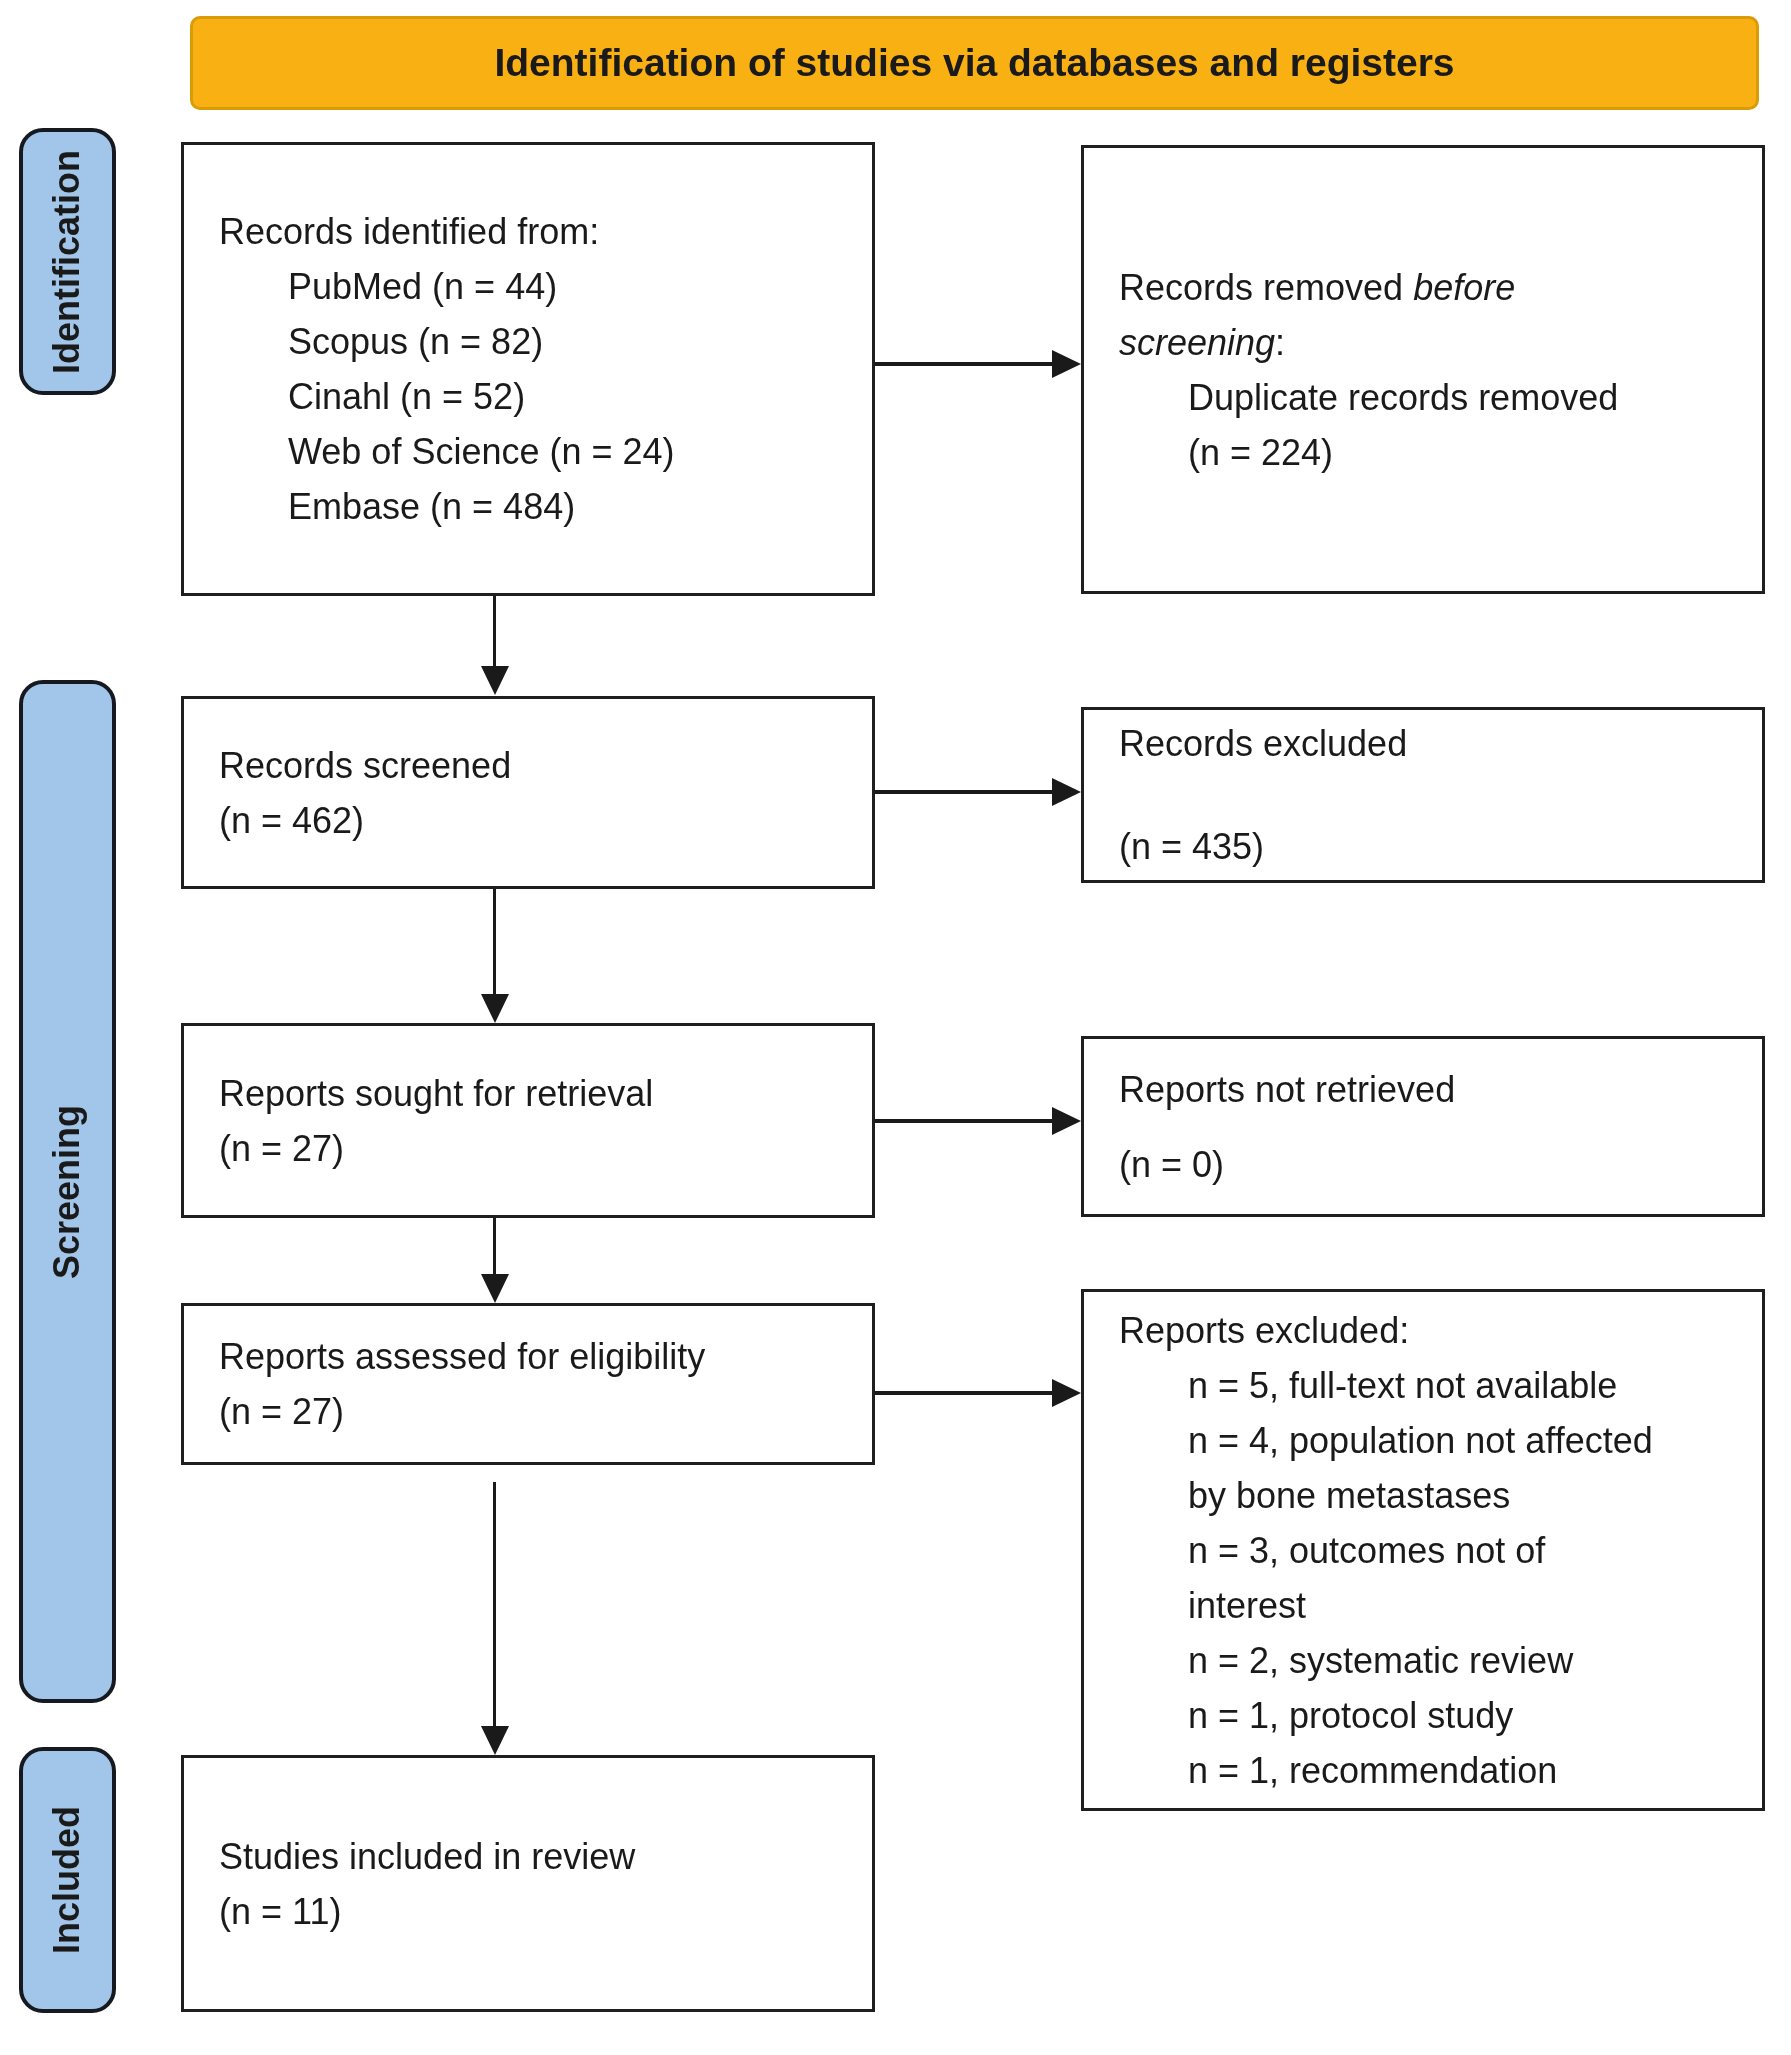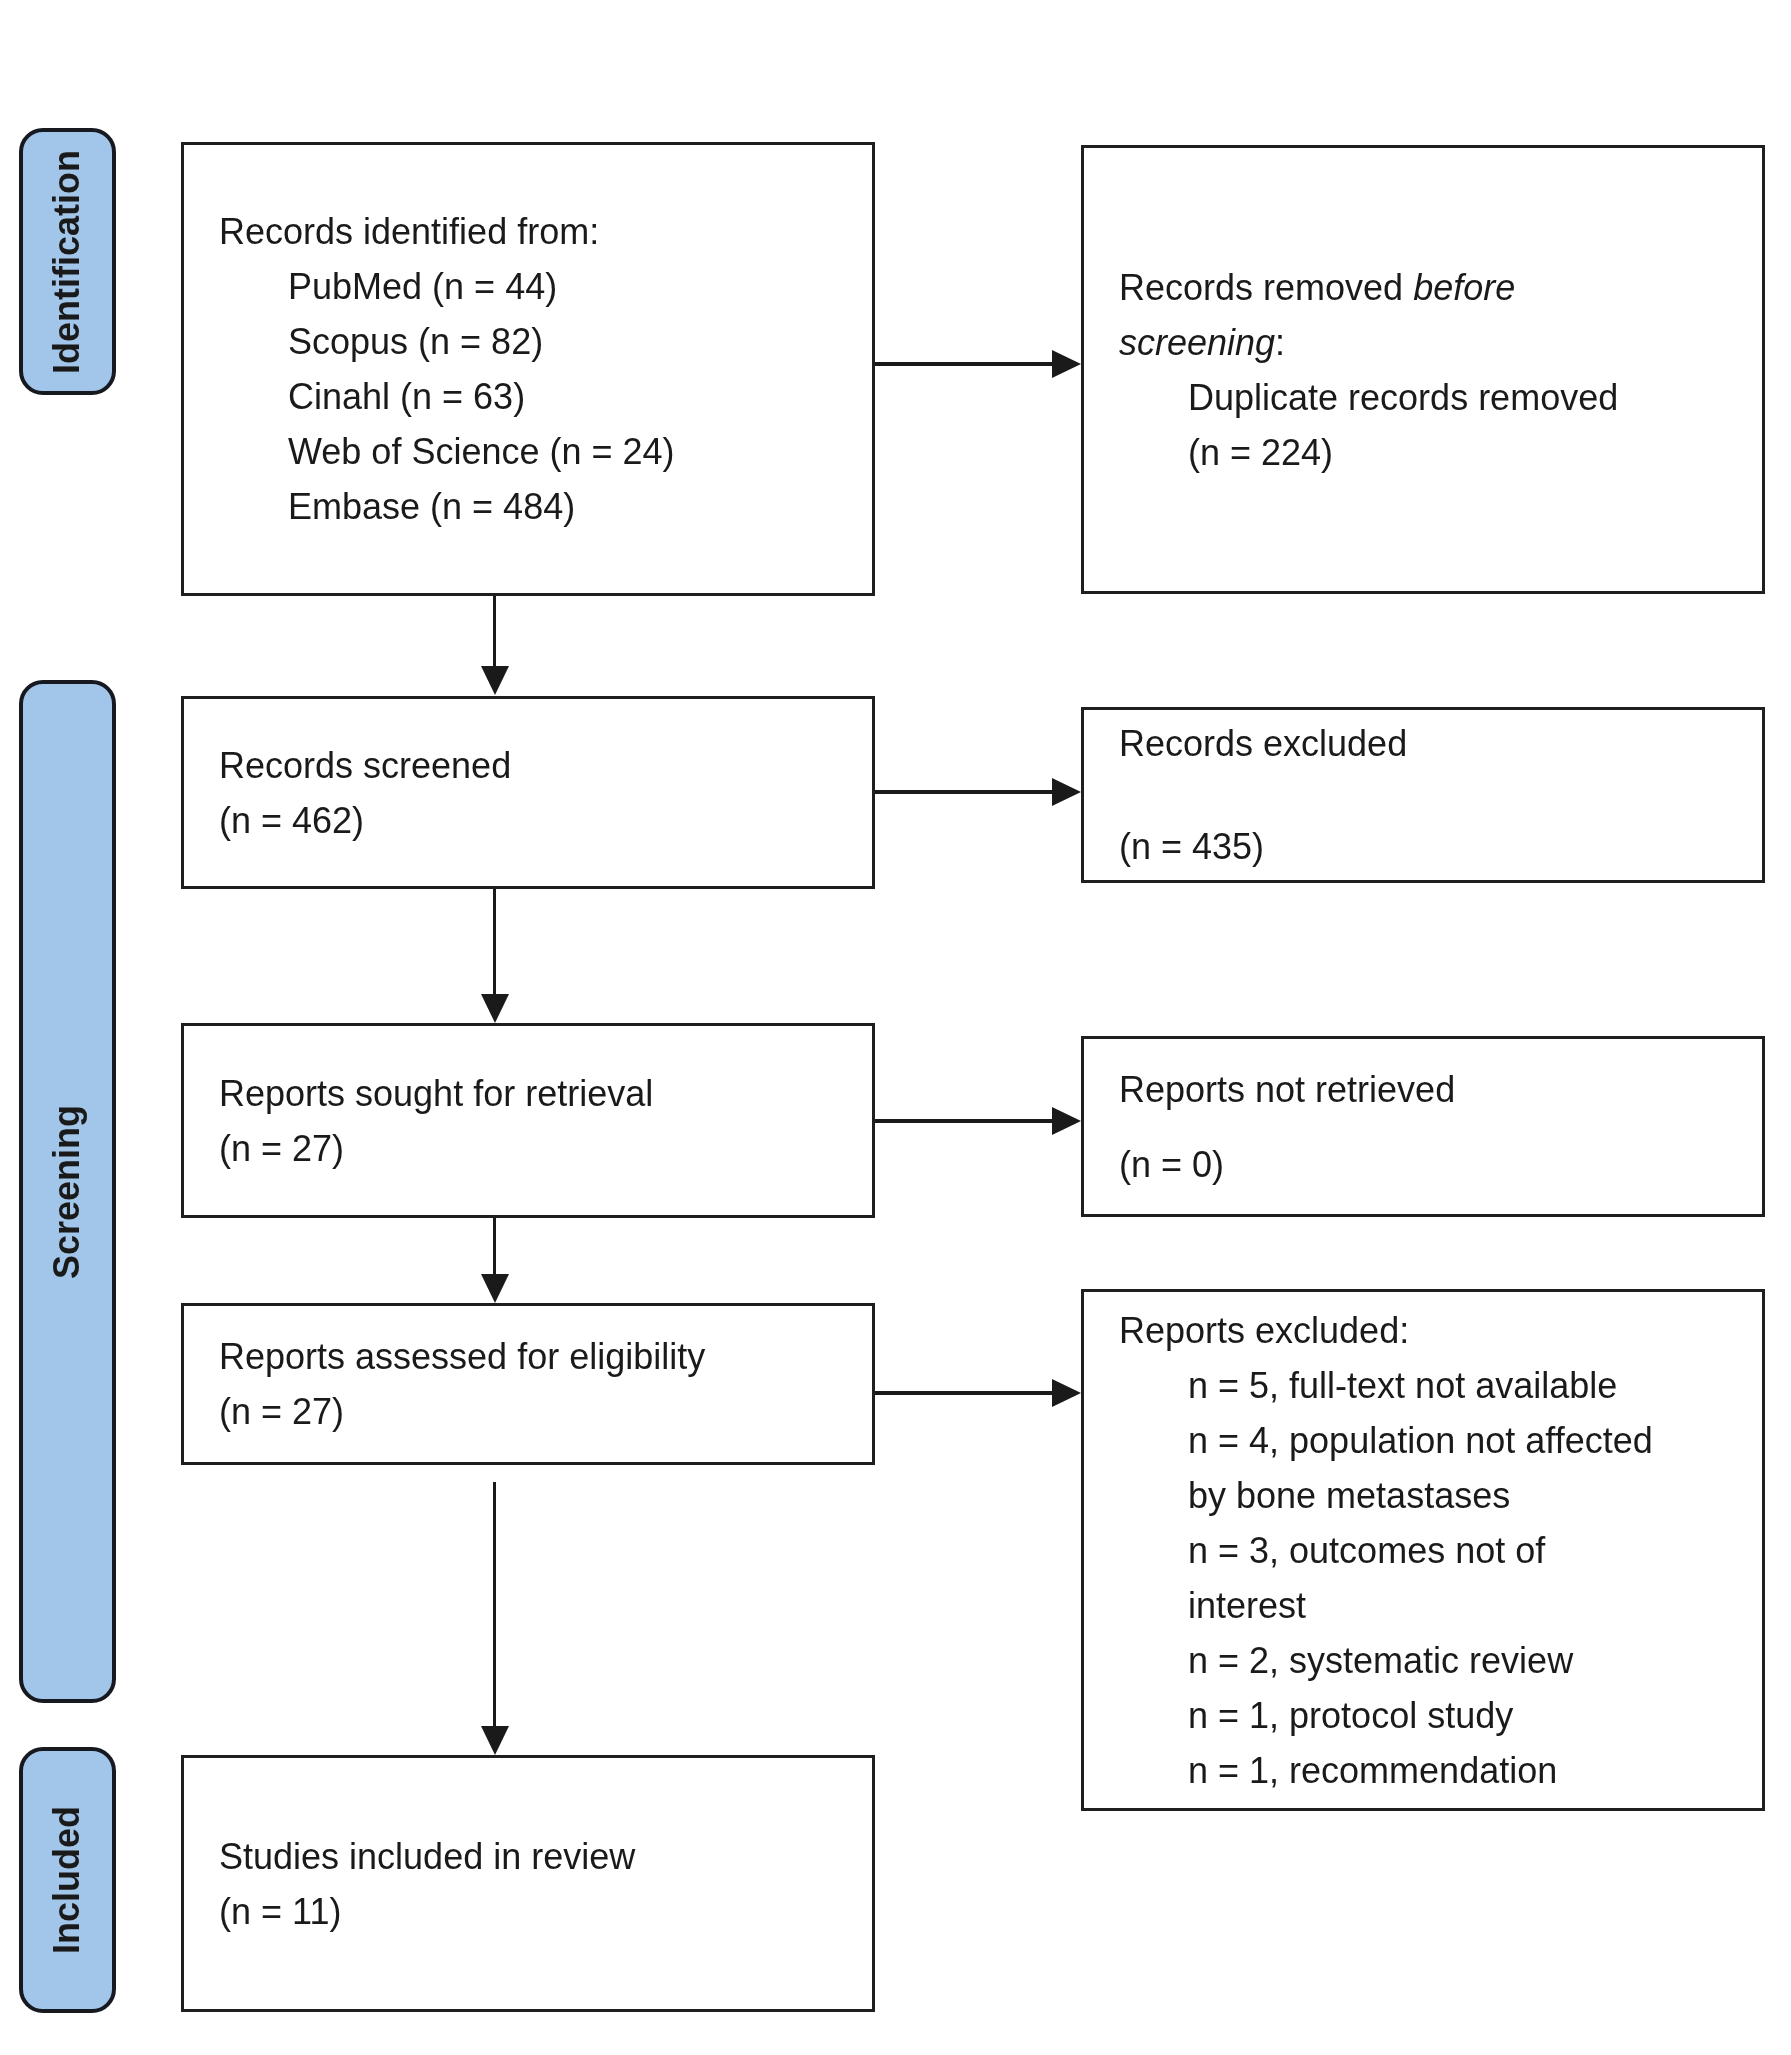--- a/index.html
+++ b/index.html
@@ -78,36 +78,39 @@
   #harrow-1{top:349px;}
   #harrow-2{top:777px;}
   #harrow-3{top:1106px;}
   #harrow-4{top:1378px;}
 </style>
 </head>
 <body>
 
 <div class="canvas">
 
+  <div class="banner">
+    <span>Identification of studies via databases and registers</span>
+  </div>
 
   <div class="stage" id="stage-identification">
     <span class="stage-text">Identification</span>
   </div>
   <div class="stage" id="stage-screening">
     <span class="stage-text">Screening</span>
   </div>
   <div class="stage" id="stage-included">
     <span class="stage-text">Included</span>
   </div>
 
   <div class="box col-l" id="box-records-identified">
     <div class="line">Records identified from:</div>
     <div class="line indent">PubMed (n = 44)</div>
     <div class="line indent">Scopus (n = 82)</div>
-    <div class="line indent">Cinahl (n = 63)</div>
+    <div class="line indent">Cinahl (n = 52)</div>
     <div class="line indent">Web of Science (n = 24)</div>
     <div class="line indent">Embase (n = 484)</div>
   </div>
 
   <div class="box col-r" id="box-records-removed">
     <div class="line"><span>Records removed </span><em>before</em></div>
     <div class="line"><em>screening</em><span>:</span></div>
     <div class="line indent">Duplicate records removed</div>
     <div class="line indent">(n = 224)</div>
   </div>

